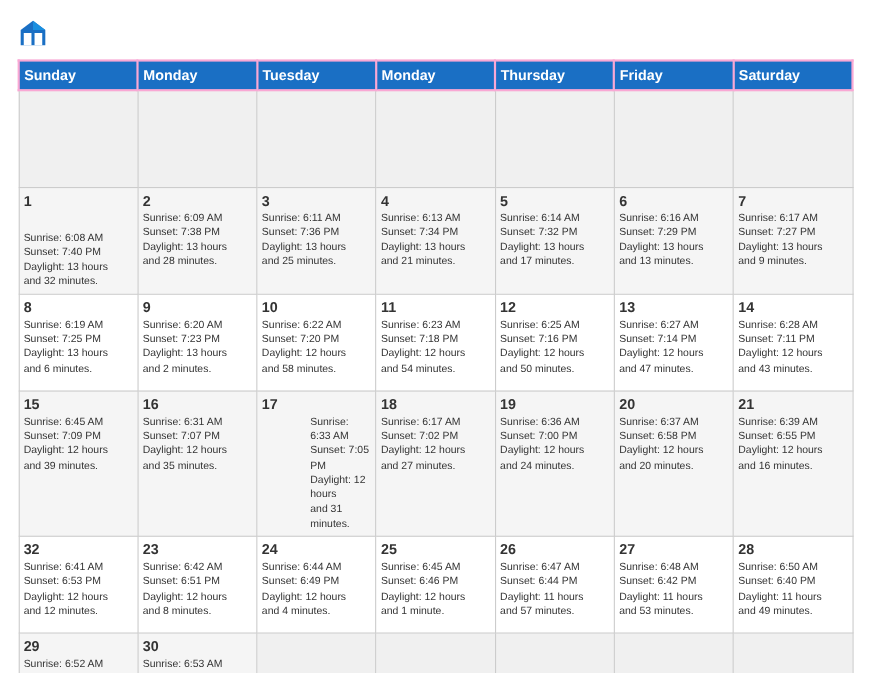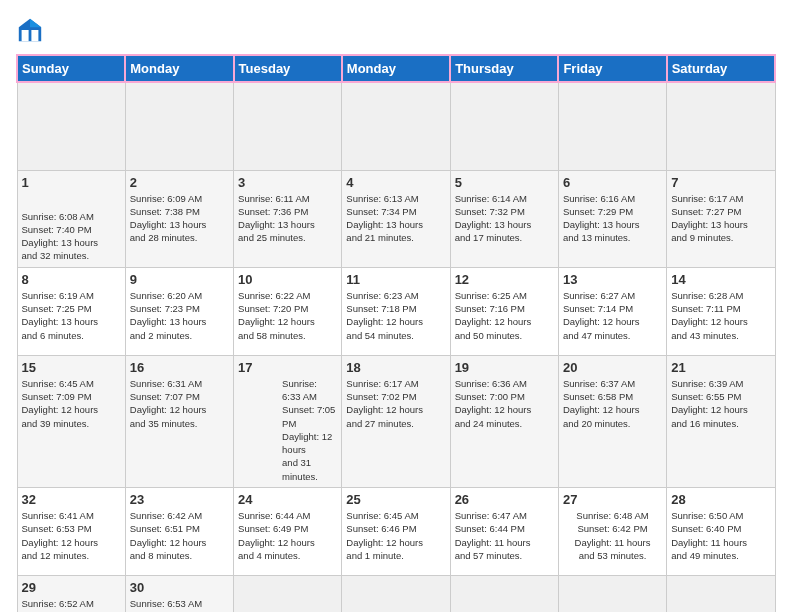--- a/index.html
+++ b/index.html
@@ -326,21 +326,21 @@
           </td>
           <td>
             <span class="day-number">26</span>
             <div class="day-info" style="white-space: pre-wrap;">Sunrise: 6:47 AM
 Sunset: 6:44 PM
 Daylight: 11 hours
 and 57 minutes.</div>
           </td>
           <td>
             <span class="day-number">27</span>
-            <div class="day-info" style="white-space: pre-wrap; text-align: center;">Sunrise: 6:48 AM
+            <div class="day-info" style="white-space: pre-wrap;">Sunrise: 6:48 AM
 Sunset: 6:42 PM
 Daylight: 11 hours
 and 53 minutes.</div>
           </td>
           <td>
             <span class="day-number">28</span>
             <div class="day-info" style="white-space: pre-wrap;">Sunrise: 6:50 AM
 Sunset: 6:40 PM
 Daylight: 11 hours
 and 49 minutes.</div>

